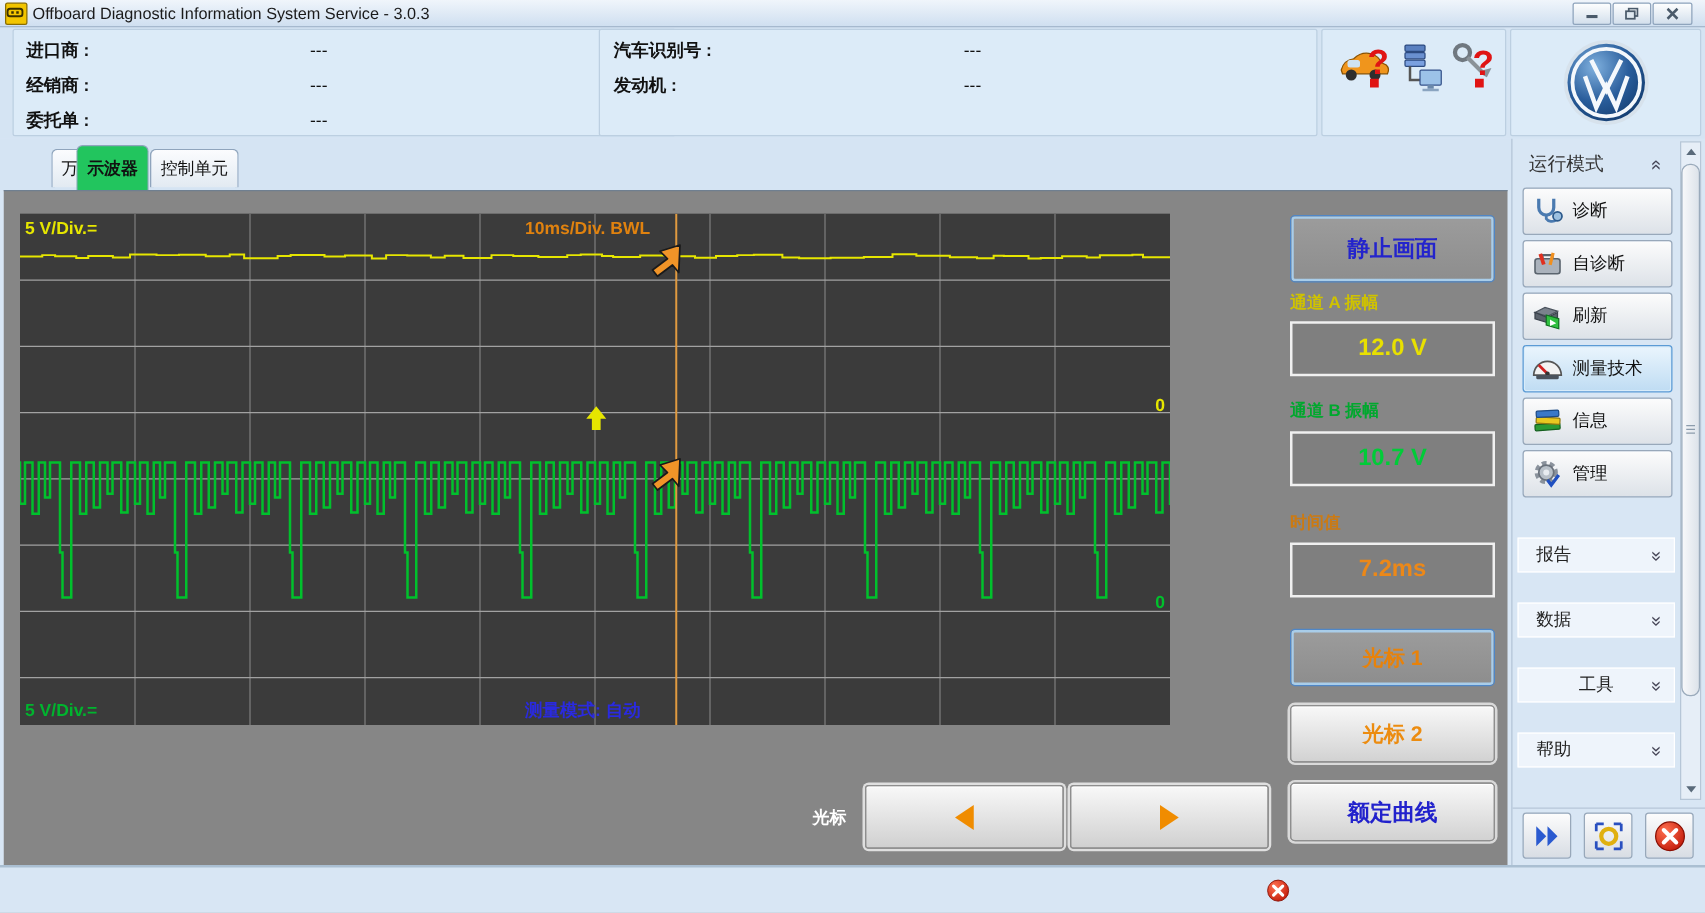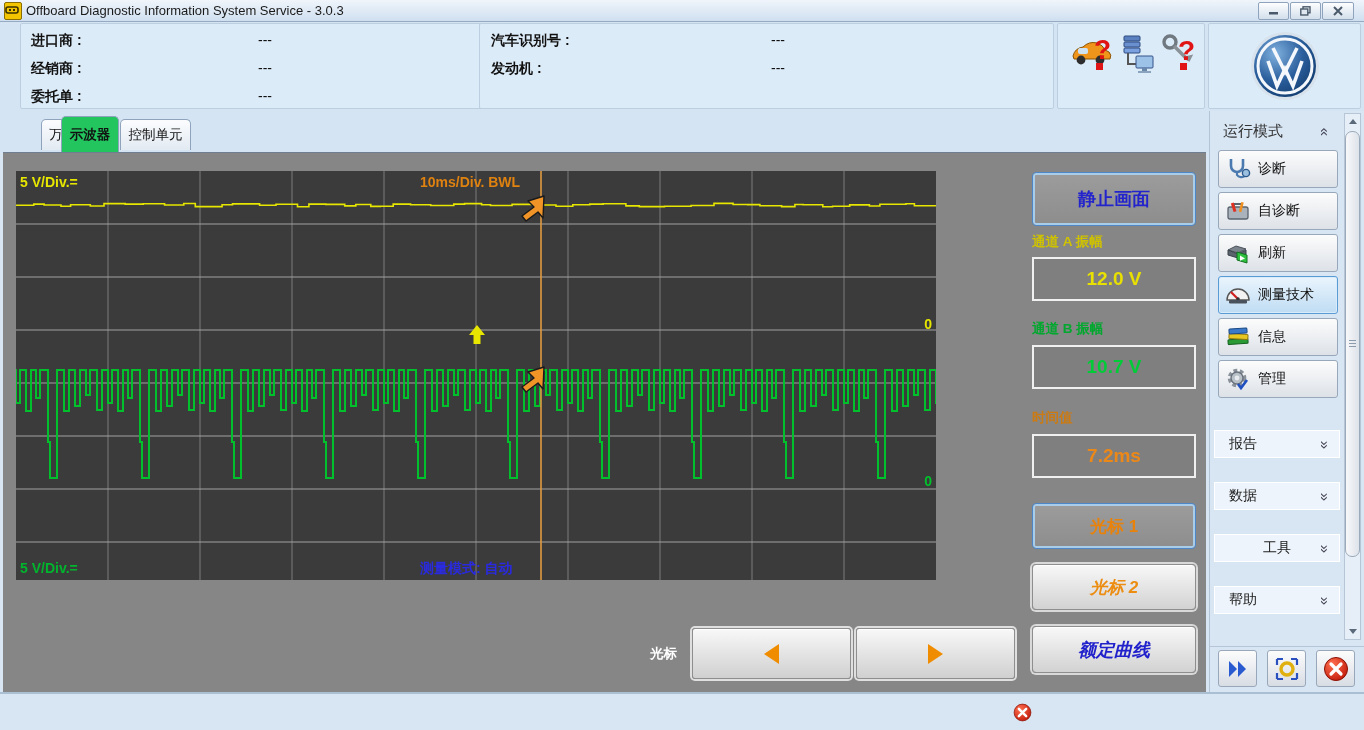--- a/index.html
+++ b/index.html
@@ -26,21 +26,21 @@
   
   .main{left:3px;top:152px;width:1203px;height:540px;background:#868686;border-top:1px solid #6f7f90;}
   .scope-wrap{left:16px;top:171px;width:920px;height:409px;background:#3b3b3b;}
   .scope-lbl{font-size:14px;font-weight:bold;white-space:nowrap;z-index:5;}
   
   .panel-btn-focus{left:1032px;width:164px;background:linear-gradient(#9c9c9c,#8d8d8d);
     border:1px solid #4f86c6;border-radius:4px;box-shadow:inset 0 0 0 2px #a9cde9;
     display:flex;align-items:center;justify-content:center;box-sizing:border-box;}
   .panel-btn-silver{left:1032px;width:164px;background:linear-gradient(#f8f8f8,#d2d2d2);
     border:1px solid #8e8e8e;border-radius:4px;box-shadow:0 0 0 2px #d9d9d9, inset 0 1px 0 #fff;
-    display:flex;align-items:center;justify-content:center;box-sizing:border-box;font-style:italic;}
+    display:flex;align-items:center;justify-content:center;box-sizing:border-box;}
   .value-box{left:1032px;width:164px;height:44px;background:#7f7f7f;border:2px solid #f0f0f0;
     display:flex;align-items:center;justify-content:center;font-weight:bold;font-size:19px;box-sizing:border-box;}
   .panel-lbl{left:1032px;font-size:13.5px;font-weight:bold;white-space:nowrap;}
   .arrow-btn{top:628px;width:159px;height:51px;background:linear-gradient(#f8f8f8,#d0d0d0);
     border:1px solid #8e8e8e;border-radius:3px;box-shadow:0 0 0 2px #dfdfdf, inset 0 1px 0 #fff;
     display:flex;align-items:center;justify-content:center;box-sizing:border-box;}
   .tri-left{width:0;height:0;border-top:10px solid transparent;border-bottom:10px solid transparent;border-right:15px solid #f08c00;}
   .tri-right{width:0;height:0;border-top:10px solid transparent;border-bottom:10px solid transparent;border-left:15px solid #f08c00;}
   
   .sidebar{left:1209px;top:111px;width:155px;height:581px;background:#d8e6f4;border-left:1px solid #b2c4d6;}
@@ -89,21 +89,21 @@
       </svg>
   </div>
   <div class="abs winbtn" style="left:1322px;width:30px;">
     <svg width="10" height="10">
         <path d="M1,1 L9,9 M9,1 L1,9" stroke="#4a5a6a" stroke-width="2"></path>
       </svg>
   </div>
 </div>
 
 <div class="abs header-band"></div>
-<div class="abs hbox" style="left:20px;width:531px;">
+<div class="abs hbox" style="left:10px;width:531px;">
   <div class="abs hrow-label" style="left:10px;top:8px;">进口商 :</div>
   <div class="abs hrow-value" style="left:237px;top:8px;">---</div>
   <div class="abs hrow-label" style="left:10px;top:36px;">经销商 :</div>
   <div class="abs hrow-value" style="left:237px;top:36px;">---</div>
   <div class="abs hrow-label" style="left:10px;top:64px;">委托单 :</div>
   <div class="abs hrow-value" style="left:237px;top:64px;">---</div>
 </div>
 <div class="abs hbox" style="left:479px;width:575px;">
   <div class="abs hrow-label" style="left:11px;top:8px;">汽车识别号 :</div>
   <div class="abs hrow-value" style="left:291px;top:8px;">---</div>

